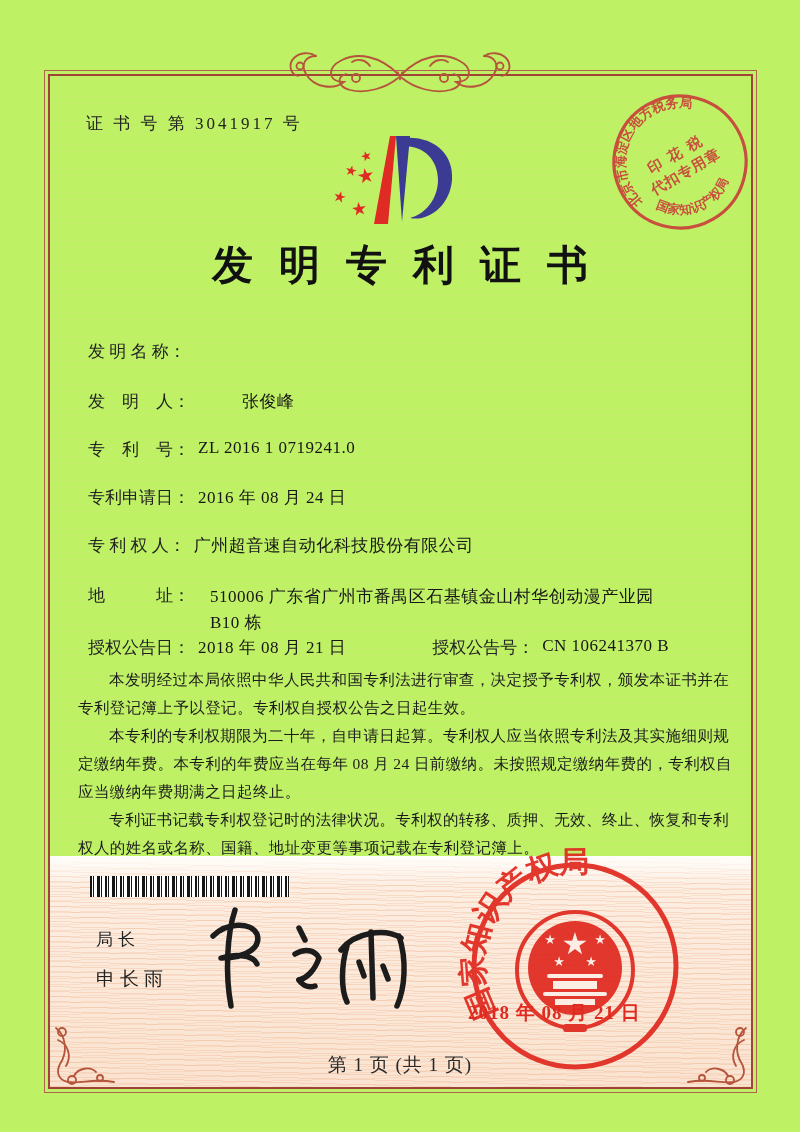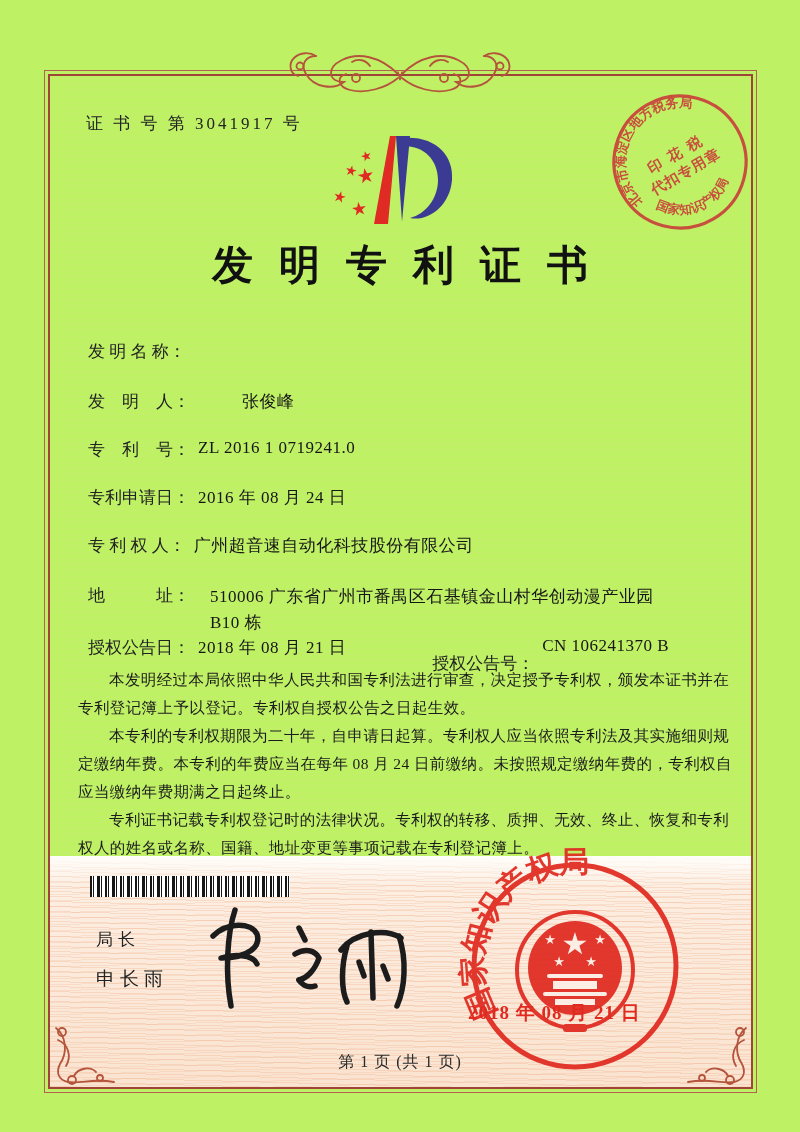--- a/index.html
+++ b/index.html
@@ -39,41 +39,41 @@
 
   .title { position:absolute; left:0; top:238px; width:800px; text-align:center;
     font-family:"Liberation Sans","DejaVu Sans",sans-serif;
     font-size:41px; font-weight:bold; letter-spacing:26px; text-indent:26px; color:#111; }
 
   .fields { position:absolute; left:88px; top:0; width:660px; font-size:17px; }
   .row { position:absolute; display:flex; align-items:flex-start; }
   .row .lbl { flex:0 0 auto; white-space:pre; color:#222; }
   .row .val { margin-left:8px; color:#161616; letter-spacing:0.5px; }
   .val-addr { max-width:478px; line-height:26px; }
-  .pair2 { margin-left:86px;margin-top:16px; }
+  .pair2 { margin-left:86px; }
 
   .body-text { position:absolute; left:78px; top:666px; width:656px;
     font-size:15.5px; line-height:28px; color:#1b1b1b; }
   .body-text p { text-indent:2em; letter-spacing:0.4px; }
 
   .barcode { position:absolute; left:90px; top:876px; width:200px; height:21px;
     background:repeating-linear-gradient(90deg,
       #151515 0 2px, #fff 2px 3px, #151515 3px 4px, #fff 4px 7px,
       #151515 7px 10px, #fff 10px 11px, #151515 11px 12px, #fff 12px 15px); }
 
   .signer-title { position:absolute; left:96px; top:928px; font-size:17px; letter-spacing:5px; color:#222; }
   .signer-name  { position:absolute; left:96px; top:966px; font-size:19px; letter-spacing:5px; color:#222; }
   .signature { position:absolute; left:195px; top:902px; }
 
   .seal { position:absolute; left:455px; top:848px; }
   .seal-date { position:absolute; left:468px; top:1000px; font-size:19px; font-weight:bold;
     color:#e02a20; letter-spacing:1px; font-family:"Liberation Serif",serif; }
 
   .footer { position:absolute; left:0; top:1052px; width:800px; text-align:center;
-    font-size:16px; color:#2a2a2a; letter-spacing:1px; }
+    font-size:19px; color:#2a2a2a; letter-spacing:1px; }
 
   svg text { font-family:"Liberation Sans","DejaVu Sans",sans-serif; }
 </style>
 </head>
 <body>
 
 <div class="page">
 
   <div class="frame-outer">
     <div class="frame-inner"></div>

